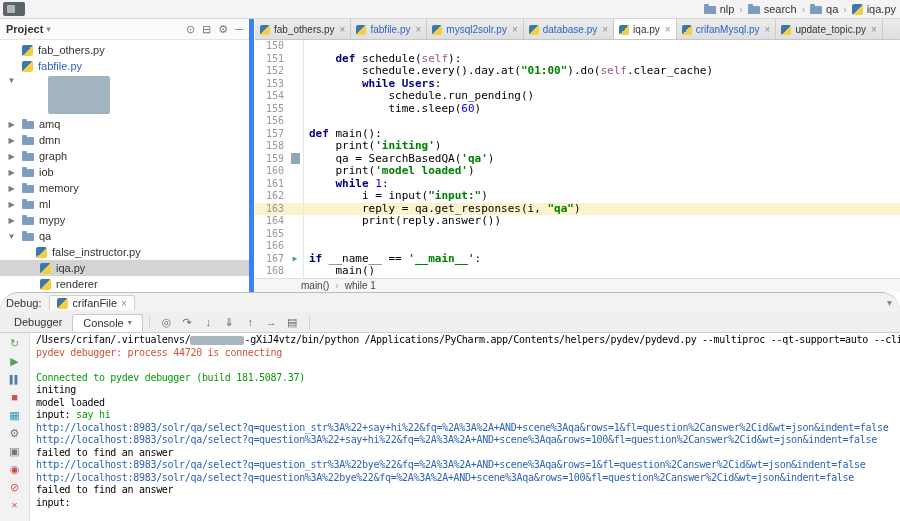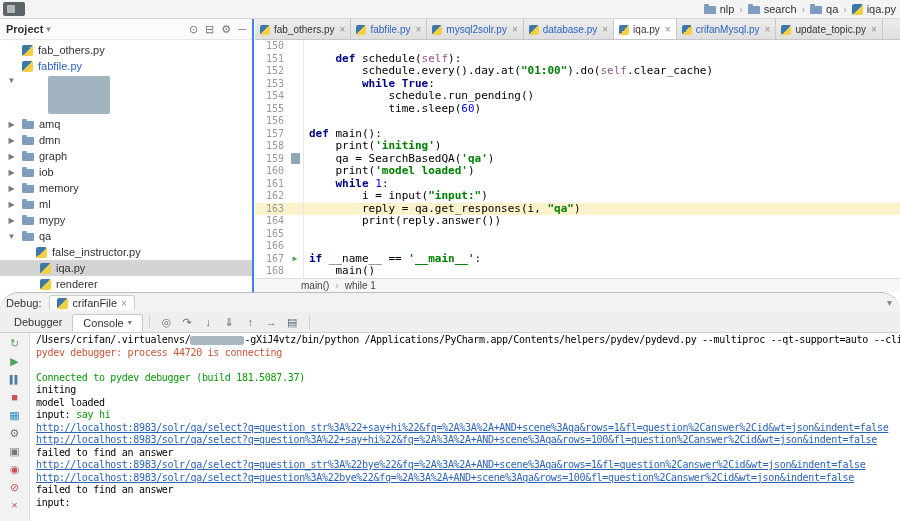--- a/index.html
+++ b/index.html
@@ -14,21 +14,21 @@
   #crumbs{display:flex;align-items:center;}
   .crumb{display:flex;align-items:center;gap:4px;padding:0 4px;font-size:11px;color:#333;}
   .crumb-sep{color:#a6a6a6;font-size:10px;padding:0 1px;}
 
   
   .py-ico{width:11px;height:11px;border-radius:2px;background:linear-gradient(135deg,#3c78aa 50%,#f2cf44 50%);display:inline-block;flex:none;}
   .folder-ico{position:relative;width:12px;height:8px;background:#7d9cc0;border-radius:1px;display:inline-block;flex:none;margin-top:2px;}
   .folder-ico::before{content:"";position:absolute;top:-2px;left:0;width:5px;height:2px;background:#7d9cc0;border-radius:1px 1px 0 0;}
 
   
-  #project-panel{position:absolute;top:19px;left:0;width:254px;height:273px;background:#fff;border-right:2px solid #3b82f6;overflow:hidden;}
+  #project-panel{position:absolute;top:19px;left:0;width:254px;height:273px;background:#fff;border-right:5px solid #3b82f6;overflow:hidden;}
   #project-header{height:21px;display:flex;align-items:center;padding:0 6px;border-bottom:1px solid #e6e6e6;background:#fbfbfb;font-size:11px;color:#333;}
   .ph-title{font-weight:bold;}
   .ph-caret{color:#888;font-size:9px;margin-left:3px;}
   #project-toolbar{margin-left:auto;display:flex;gap:7px;color:#777;font-size:11px;}
   #project-toolbar span{cursor:default;}
   #tree{padding-top:2px;font-size:11px;color:#333;}
   .tree-row{height:16px;display:flex;align-items:center;gap:5px;white-space:nowrap;}
   .tree-row.selected{background:#d4d4d4;}
   .tri{width:11px;text-align:center;color:#7a7a7a;font-size:8px;flex:none;}
   .tree-label.mod{color:#2f63c4;}
@@ -81,21 +81,21 @@
   #console-wrap{position:absolute;top:40px;bottom:0;left:0;right:0;display:flex;}
   #side-strip{width:30px;background:#f2f2f2;border-right:1px solid #dcdcdc;display:flex;flex-direction:column;align-items:center;padding-top:3px;gap:3px;flex:none;}
   .sicon{width:16px;height:15px;display:flex;align-items:center;justify-content:center;font-size:11px;line-height:15px;}
   .sicon.small{font-size:8px;letter-spacing:-1px;}
   #console{flex:1;background:#fff;font-family:"DejaVu Sans Mono",monospace;font-size:10px;letter-spacing:-0.3px;line-height:12.5px;padding:1px 0 0 6px;overflow:hidden;color:#000;}
   .cl{height:12.5px;white-space:pre;overflow:hidden;}
   .seg-t{color:#000;}
   .seg-err{color:#cc5338;}
   .seg-ok{color:#0a9a07;}
   .seg-in{color:#0a9a07;}
-  .seg-url{color:#2a63b8;text-decoration:underline;}
+  .seg-url{color:#2a63b8;}
   .seg-redact{display:inline-block;width:54px;height:9px;background:#a7b6bf;border-radius:2px;vertical-align:middle;}
 </style>
 </head>
 <body>
 
 <div id="app">
 
   <div id="crumb-bar">
     <span class="root-ico"></span>
     <span id="crumbs">
@@ -242,21 +242,21 @@
         <span class="x">×</span>
       </div>
     </div>
 
   <div id="editor">
     <div id="gutter-line"></div>
     <div id="editor-lines">
         <div class="eline"><span class="lnum">150</span><span class="gicon"></span><span class="code"></span></div>
         <div class="eline"><span class="lnum">151</span><span class="gicon"></span><span class="code"><span class="tok-p">    </span><span class="tok-k">def</span><span class="tok-p"> schedule(</span><span class="tok-sf">self</span><span class="tok-p">):</span></span></div>
         <div class="eline"><span class="lnum">152</span><span class="gicon"></span><span class="code"><span class="tok-p">        schedule.every().day.at(</span><span class="tok-s">"01:00"</span><span class="tok-p">).do(</span><span class="tok-sf">self</span><span class="tok-p">.clear_cache)</span></span></div>
-        <div class="eline"><span class="lnum">153</span><span class="gicon"></span><span class="code"><span class="tok-p">        </span><span class="tok-k">while</span><span class="tok-p"> </span><span class="tok-k">True</span><span class="tok-p">:</span></span></div>
+        <div class="eline"><span class="lnum">153</span><span class="gicon"></span><span class="code"><span class="tok-p">        </span><span class="tok-k">while</span><span class="tok-p"> </span><span class="tok-k">Users</span><span class="tok-p">:</span></span></div>
         <div class="eline"><span class="lnum">154</span><span class="gicon"></span><span class="code"><span class="tok-p">            schedule.run_pending()</span></span></div>
         <div class="eline"><span class="lnum">155</span><span class="gicon"></span><span class="code"><span class="tok-p">            time.sleep(</span><span class="tok-num">60</span><span class="tok-p">)</span></span></div>
         <div class="eline"><span class="lnum">156</span><span class="gicon"></span><span class="code"></span></div>
         <div class="eline"><span class="lnum">157</span><span class="gicon"></span><span class="code"><span class="tok-k">def</span><span class="tok-p"> main():</span></span></div>
         <div class="eline"><span class="lnum">158</span><span class="gicon"></span><span class="code"><span class="tok-p">    print(</span><span class="tok-s">'initing'</span><span class="tok-p">)</span></span></div>
         <div class="eline"><span class="lnum">159</span><span class="gicon"><span class="gmark"></span></span><span class="code"><span class="tok-p">    qa = SearchBasedQA(</span><span class="tok-s">'qa'</span><span class="tok-p">)</span></span></div>
         <div class="eline"><span class="lnum">160</span><span class="gicon"></span><span class="code"><span class="tok-p">    print(</span><span class="tok-s">'model loaded'</span><span class="tok-p">)</span></span></div>
         <div class="eline"><span class="lnum">161</span><span class="gicon"></span><span class="code"><span class="tok-p">    </span><span class="tok-k">while</span><span class="tok-p"> </span><span class="tok-num">1</span><span class="tok-p">:</span></span></div>
         <div class="eline"><span class="lnum">162</span><span class="gicon"></span><span class="code"><span class="tok-p">        i = input(</span><span class="tok-s">"input:"</span><span class="tok-p">)</span></span></div>
         <div class="eline hl"><span class="lnum">163</span><span class="gicon"></span><span class="code"><span class="tok-p">        reply = qa.get_responses(i, </span><span class="tok-s">"qa"</span><span class="tok-p">)</span></span></div>

